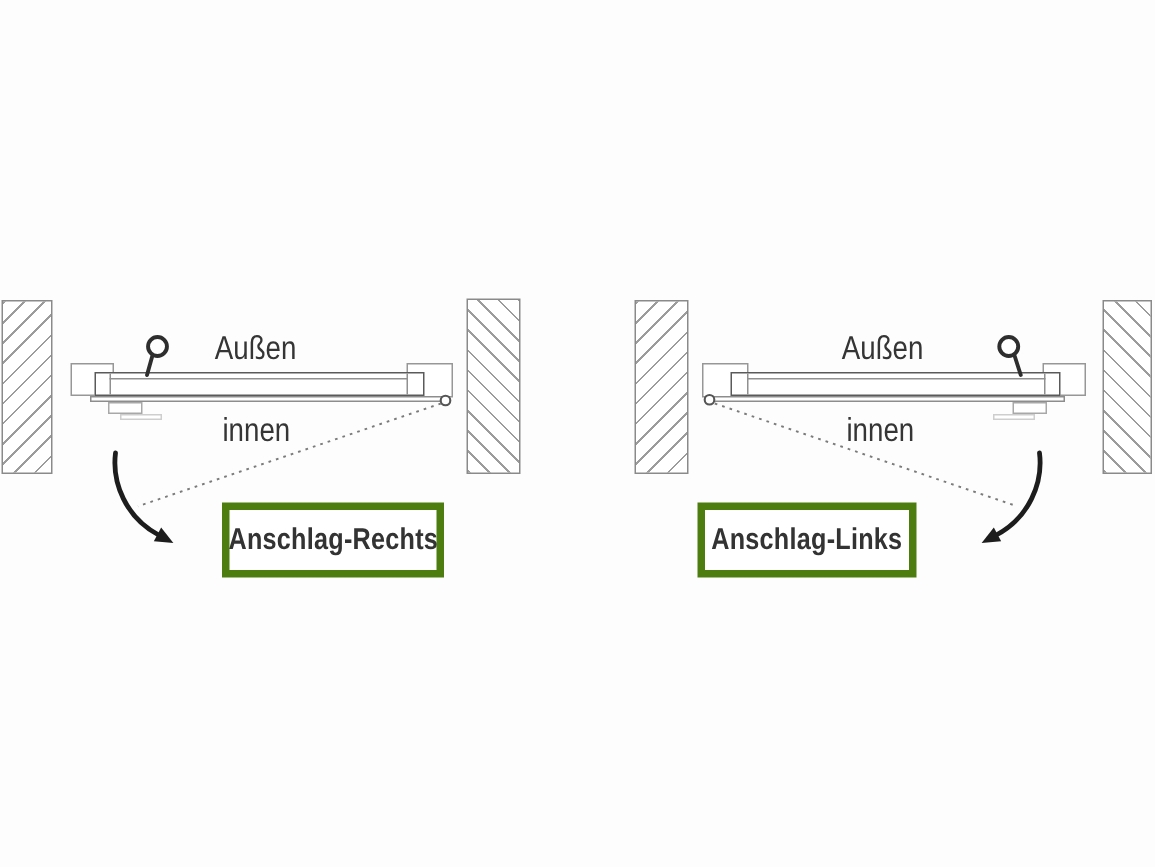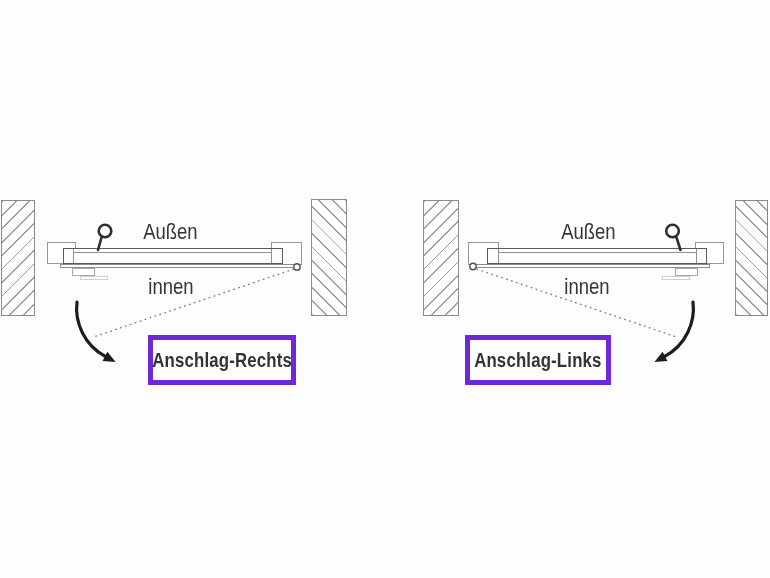--- a/index.html
+++ b/index.html
@@ -45,21 +45,21 @@
   .overlay{position:absolute;left:0;top:0;z-index:5;}
 
   .label{
     position:absolute;z-index:6;color:#353535;text-align:center;
     font-size:22px;line-height:22px;white-space:nowrap;
   }
   .cond{display:inline-block;transform:scaleX(0.84);transform-origin:center;}
 
   .caption-box{
     position:absolute;box-sizing:border-box;z-index:6;background:#fff;
-    border:5px solid #6d28d9;height:50px;
+    border:5px solid #4d7c0f;height:50px;
     display:flex;align-items:center;justify-content:center;
     color:#333;font-size:20px;font-weight:700;letter-spacing:.2px;white-space:nowrap;
   }
 </style>
 </head>
 <body>
 
 <div class="stage">
 
   <div class="diagram left">

